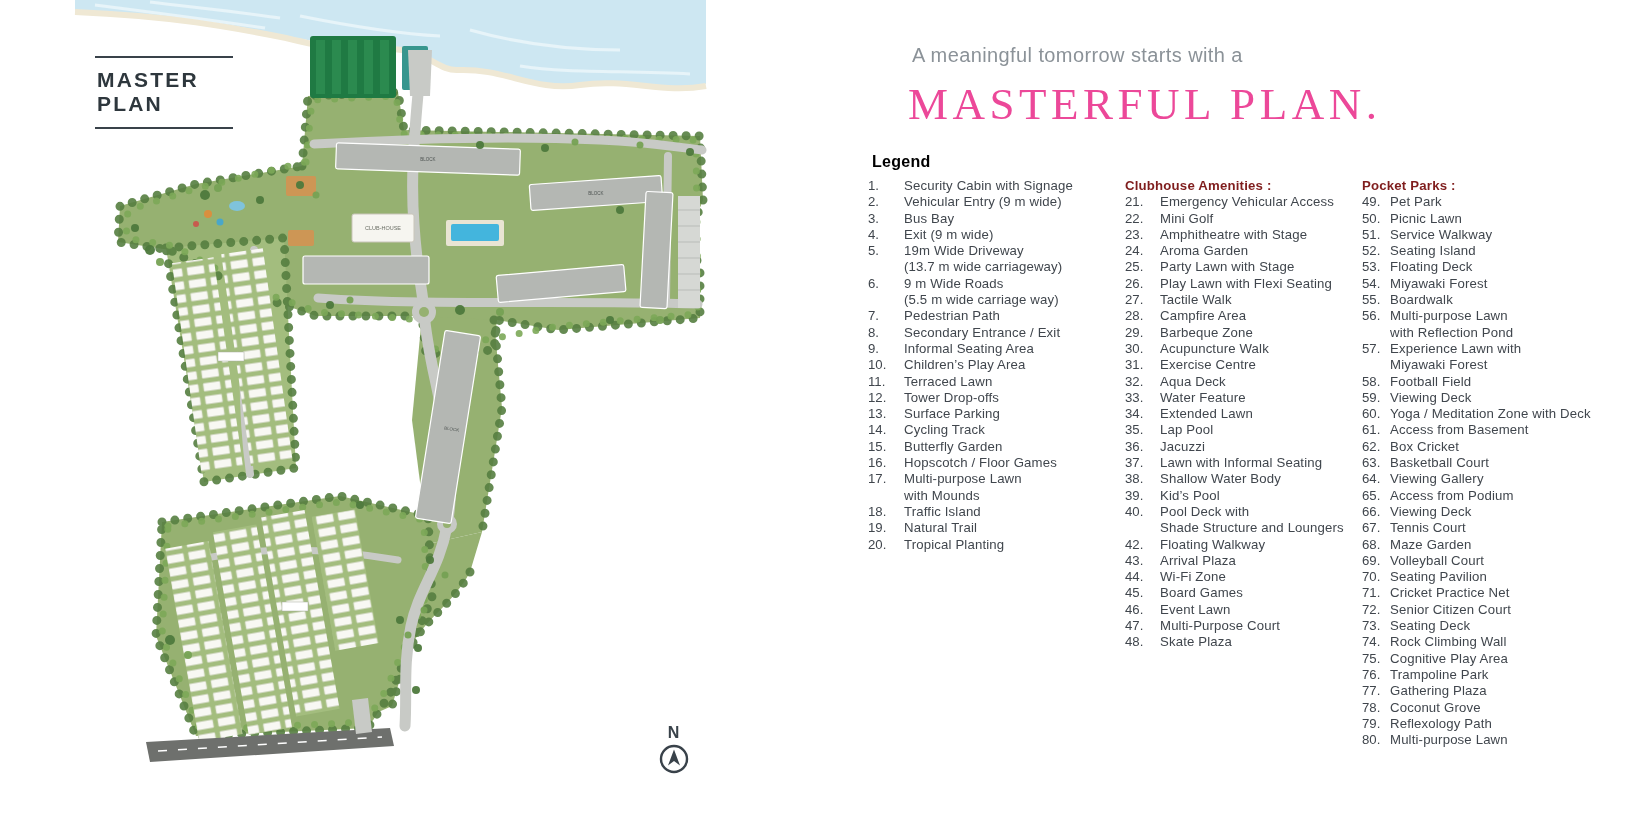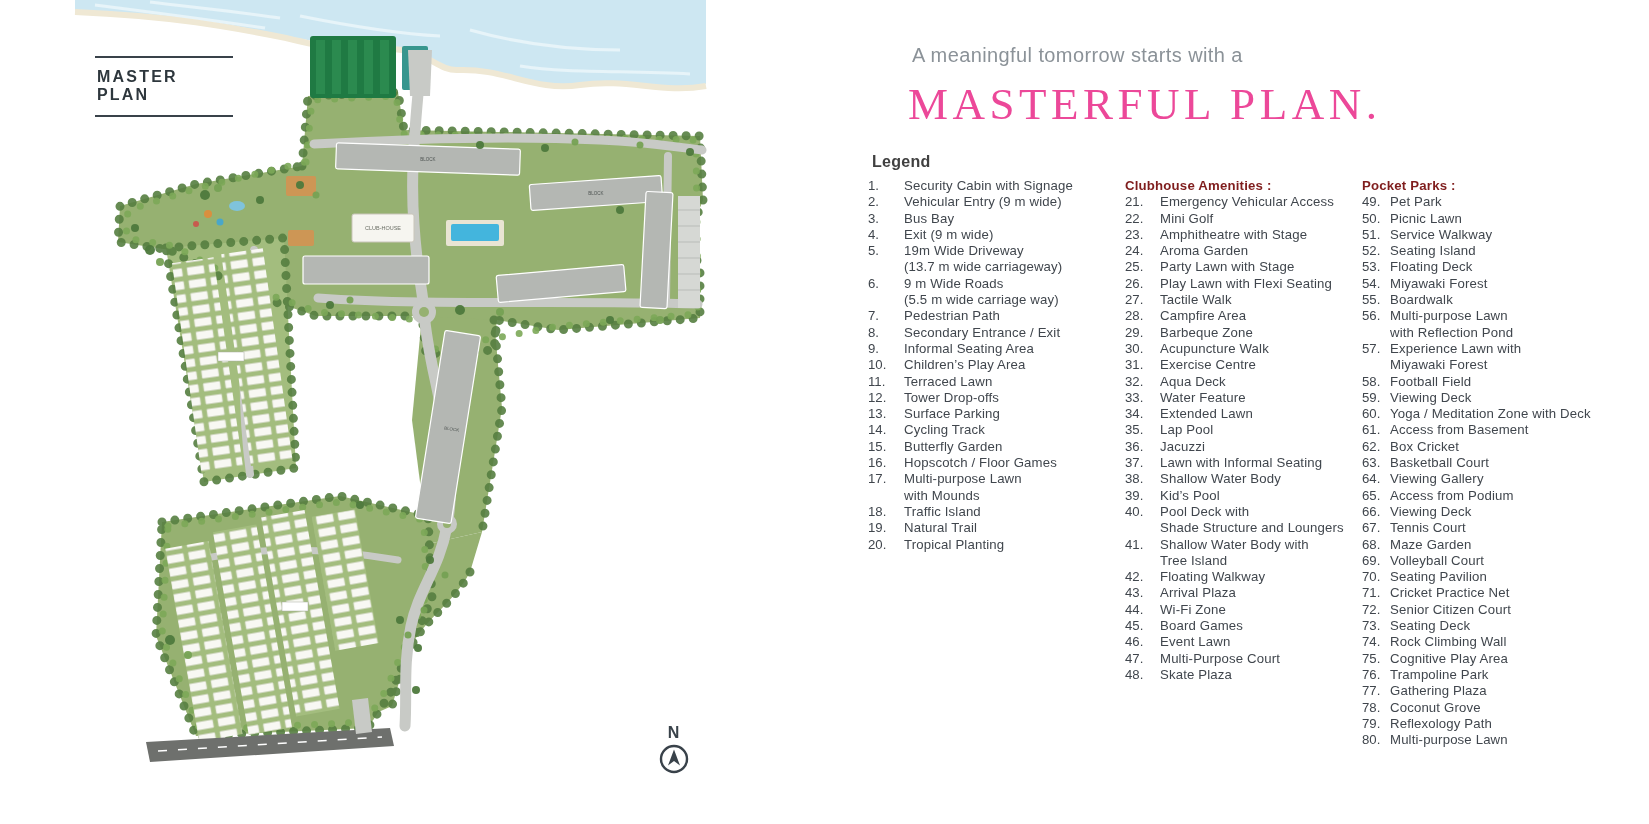--- a/index.html
+++ b/index.html
@@ -8,21 +8,21 @@
     background:#ffffff;font-family:"Liberation Sans",sans-serif;
     color:#40464d;
   }
   
   .map-area{position:absolute;left:0;top:0;width:760px;height:824px;}
   .plan{position:absolute;left:0;top:0;}
   .master-label{
     position:absolute;left:95px;top:56px;width:136px;
     border-top:2px solid #39424a;border-bottom:2px solid #39424a;
     padding:10px 0 11px 2px;
-    font-size:16px;font-weight:bold;letter-spacing:2.2px;color:#2e373d;
+    font-size:21px;font-weight:bold;letter-spacing:2.2px;color:#2e373d;
     background:transparent;
   }
   .compass{position:absolute;left:655px;top:724px;width:38px;text-align:center;color:#39424a;}
   .compass-n{font-size:16px;font-weight:bold;letter-spacing:1px;line-height:18px;}
   
   .subtitle{
     position:absolute;left:912px;top:44px;
     font-size:20px;letter-spacing:.4px;color:#8b9298;font-weight:400;
   }
   .big-title{
@@ -221,21 +221,21 @@
     <div class="compass-n">N</div>
     <svg width="34" height="34" viewBox="0 0 34 34">
       <circle cx="17" cy="17" r="13" fill="#ffffff" stroke="#39424a" stroke-width="2.4"></circle>
       <polygon points="17,7.5 23,23.5 17,19 11,23.5" fill="#39424a"></polygon>
     </svg>
   </div>
 </div>
 
 <div class="subtitle" style="color: rgb(139, 146, 152);">A meaningful tomorrow starts with a</div>
 <div class="big-title" style="color: #ec4899;">MASTERFUL PLAN.</div>
-<div class="legend-title" style="color: #404040;">Legend</div>
+<div class="legend-title" style="color: #000000;">Legend</div>
 
 <div class="leg-col c0">
     <div class="leg-item">
       <span class="leg-num">1.</span>
       <span class="leg-txt">Security Cabin with Signage</span>
     </div>
     <div class="leg-item">
       <span class="leg-num">2.</span>
       <span class="leg-txt">Vehicular Entry (9 m wide)</span>
     </div>
@@ -388,24 +388,20 @@
     </div>
     <div class="leg-item">
       <span class="leg-num">39.</span>
       <span class="leg-txt">Kid’s Pool</span>
     </div>
     <div class="leg-item">
       <span class="leg-num">40.</span>
       <span class="leg-txt">Pool Deck with<br>Shade Structure and Loungers</span>
     </div>
     <div class="leg-item">
-      <span class="leg-num">41.</span>
-      <span class="leg-txt">Shallow Water Body with<br>Tree Island</span>
-    </div>
-    <div class="leg-item">
       <span class="leg-num">42.</span>
       <span class="leg-txt">Floating Walkway</span>
     </div>
     <div class="leg-item">
       <span class="leg-num">43.</span>
       <span class="leg-txt">Arrival Plaza</span>
     </div>
     <div class="leg-item">
       <span class="leg-num">44.</span>
       <span class="leg-txt">Wi-Fi Zone</span>

